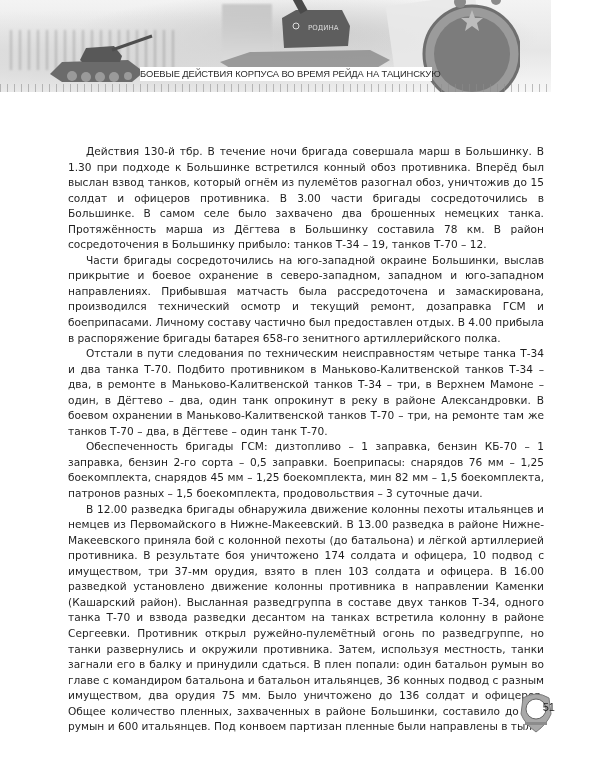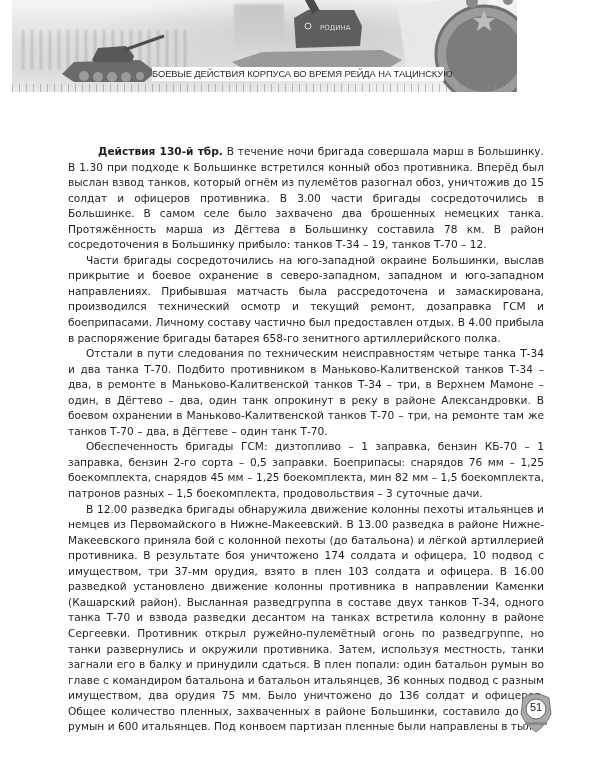--- a/index.html
+++ b/index.html
@@ -1,37 +1,37 @@
 <!DOCTYPE html>
 <html><head>
 <meta charset="utf-8">
 <style>
   html, body { margin:0; padding:0; }
   body { width:606px; height:783px; background:#ffffff; position:relative; overflow:hidden; font-family:"DejaVu Sans", sans-serif; }
-  .banner { position:absolute; left:12px; top:0; width:505px; height:92px; overflow:hidden;
+  .banner { position:absolute; left:0; top:0; width:551px; height:92px; overflow:hidden;
     background: linear-gradient(180deg,#f3f3f3 0%,#e6e6e6 55%,#f7f7f7 100%); }
   .banner .fog { position:absolute; left:0; top:0; width:606px; height:92px;
     background: radial-gradient(ellipse at 20% 70%, #d7d7d7 0%, rgba(255,255,255,0) 60%),
                 radial-gradient(ellipse at 50% 40%, #c9c9c9 0%, rgba(255,255,255,0) 55%); }
   .banner .trees { position:absolute; left:10px; top:30px; width:170px; height:40px;
     background: repeating-linear-gradient(90deg, rgba(120,120,120,.35) 0 2px, rgba(0,0,0,0) 2px 9px); filter:blur(1px); }
   .banner .ruin { position:absolute; left:222px; top:4px; width:50px; height:58px; background:linear-gradient(180deg,#bbb,#ddd); opacity:.7; filter:blur(1px); }
   .banner .tank1 { position:absolute; left:40px; top:26px; width:130px; height:58px; }
   .banner .tank2 { position:absolute; left:220px; top:0px; width:170px; height:75px; }
   .banner .doc { position:absolute; left:390px; top:0; width:90px; height:70px; background:#e9e9e9; transform:rotate(-8deg); opacity:.9; }
   .banner .medal { position:absolute; left:400px; top:-4px; width:120px; height:100px; }
   .banner .strip { position:absolute; left:0; top:84px; width:606px; height:8px;
     background: repeating-linear-gradient(90deg, rgba(140,140,140,.55) 0 1px, rgba(0,0,0,0) 1px 7px); }
   .banner .title { position:absolute; left:140px; top:67px; width:292px; height:14px; background:#ffffff;
     font-family:"Liberation Sans", sans-serif; font-size:9.4px; line-height:14px; color:#2b2b2b; text-align:right; letter-spacing:-0.1px; white-space:nowrap; }
   .content { position:absolute; left:68px; top:144px; width:476px; font-family:"DejaVu Sans", sans-serif; font-size:10.6px; line-height:15.55px; color:#1f1f1f; }
   .content p { margin:0; text-align:justify; text-indent:18px; }
-  .content p b { font-weight:bold;margin-left:12px; }
+  .content p b { font-weight:normal; }
   .pagebadge { position:absolute; left:517px; top:690px; width:38px; height:44px; }
-  .pagebadge .num { position:absolute; left:0; top:11px; width:38px; text-align:center; font-family:"Liberation Sans Narrow","Liberation Sans", sans-serif; font-size:11px; color:#222; }
+  .pagebadge .num { position:absolute; left:0; top:11px; width:38px; text-align:right; font-family:"Liberation Sans Narrow","Liberation Sans", sans-serif; font-size:11px; color:#222; }
 </style>
 </head>
 <body>
 
 <div class="banner">
   <div class="fog"></div>
   <div class="trees"></div>
   <div class="ruin"></div>
   <svg class="tank1" viewBox="0 0 130 58">
     <polygon points="10,48 22,36 88,34 104,46 92,56 22,56" fill="#6b6b6b"></polygon>

